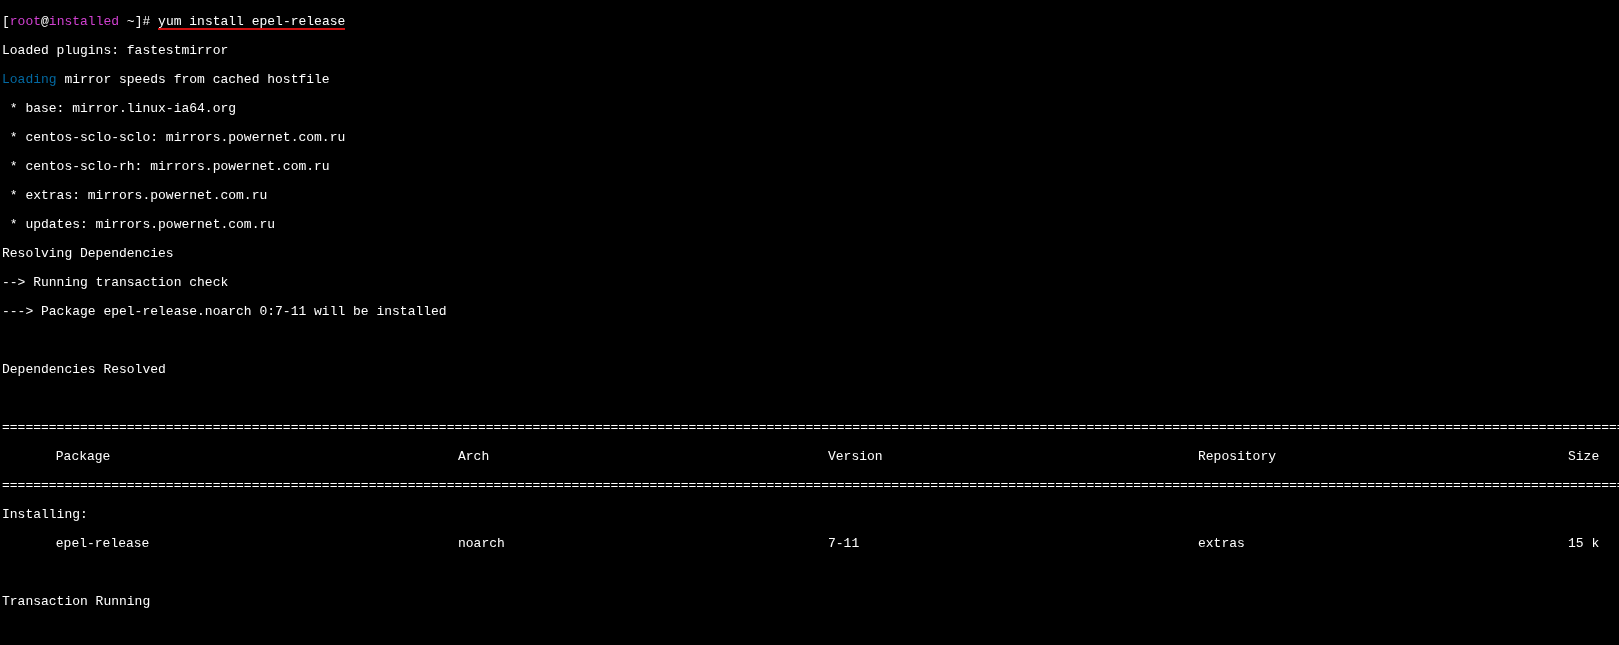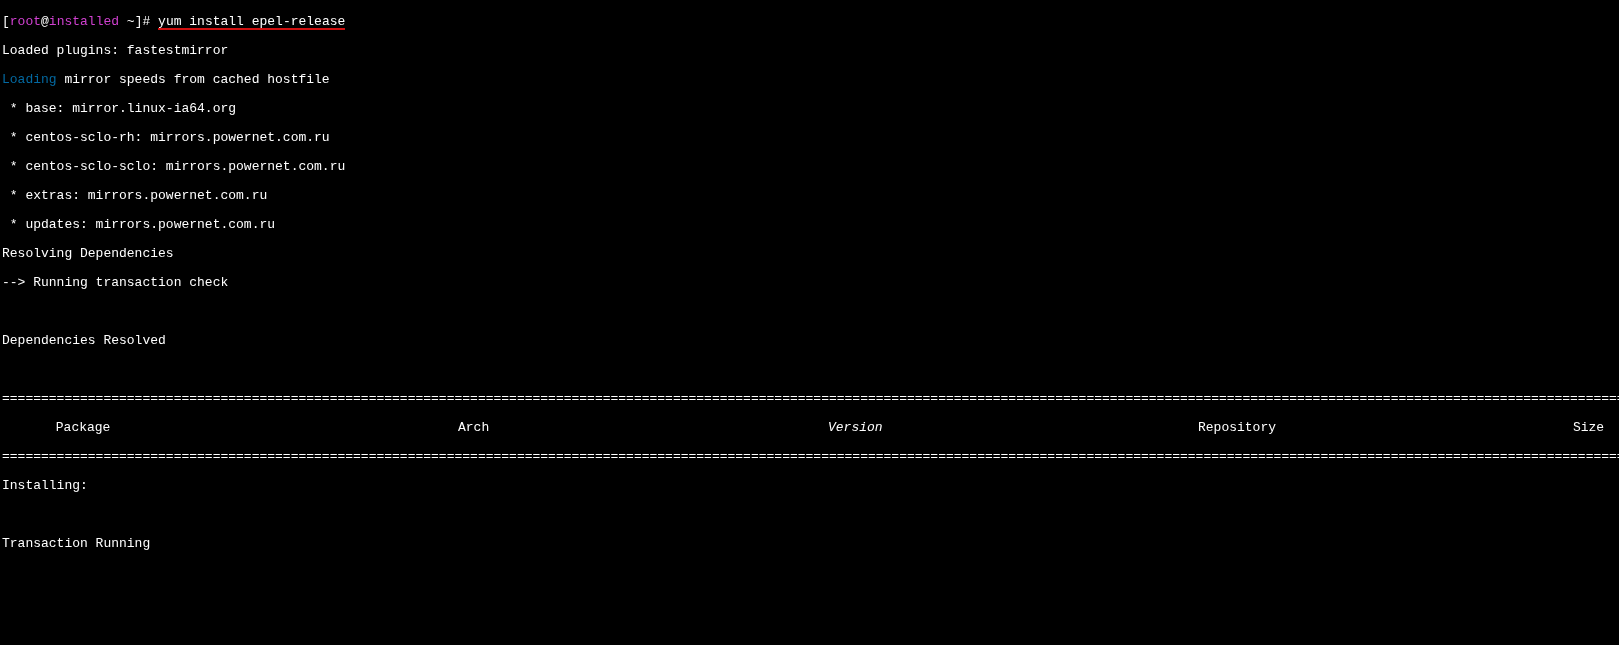--- a/index.html
+++ b/index.html
@@ -27,55 +27,63 @@
     position: absolute;
     left: 0;
     right: 0;
     bottom: -1px;
     height: 2px;
     background: #d01010;
   }
   .table-row { display: flex; }
   .col-pkg  { flex: 0 0 410px; margin-left: 46px; }
   .col-arch { flex: 0 0 370px; }
-  .col-ver  { flex: 0 0 370px; font-style: italic; }
+  .col-ver  { flex: 0 0 370px; }
   .col-repo { flex: 0 0 370px; }
-  .col-size { flex: 1 1 auto; text-align: center; padding-right: 8px; }
+  .col-size { flex: 1 1 auto; text-align: left; padding-right: 8px; }
   .prompt-line { position: relative; }
   .sep-line {
     letter-spacing: 0;
   }
 </style>
 </head>
 <body>
 
 <div class="terminal">
 <div class="prompt-line"><span>[</span><span class="magenta">root</span><span>@</span><span class="magenta">installed</span><span> ~</span><span>]# </span><span class="underline-red">yum install epel-release</span></div>
 <div>Loaded plugins: fastestmirror</div>
 <div><span class="cyan">Loading</span><span> mirror speeds from cached hostfile</span></div>
 <div> * base: mirror.linux-ia64.org</div>
+<div> * centos-sclo-sclo: mirrors.powernet.com.ru</div>
 <div> * centos-sclo-rh: mirrors.powernet.com.ru</div>
-<div> * centos-sclo-sclo: mirrors.powernet.com.ru</div>
 <div> * extras: mirrors.powernet.com.ru</div>
 <div> * updates: mirrors.powernet.com.ru</div>
 <div>Resolving Dependencies</div>
 <div>--&gt; Running transaction check</div>
+<div>---&gt; Package epel-release.noarch 0:7-11 will be installed</div>
 <div> </div>
 <div>Dependencies Resolved</div>
 <div> </div>
 <div class="sep-line">================================================================================================================================================================================================================================</div>
 <div class="table-row">
   <div class="col-pkg"> Package</div>
   <div class="col-arch">Arch</div>
   <div class="col-ver">Version</div>
   <div class="col-repo">Repository</div>
   <div class="col-size">Size</div>
 </div>
 <div class="sep-line">================================================================================================================================================================================================================================</div>
 <div>Installing:</div>
+<div class="table-row">
+  <div class="col-pkg"> epel-release</div>
+  <div class="col-arch">noarch</div>
+  <div class="col-ver">7-11</div>
+  <div class="col-repo">extras</div>
+  <div class="col-size">15 k</div>
+</div>
 <div> </div>
 <div>Transaction Running</div>
 
 
 
 
 
 
 
 

